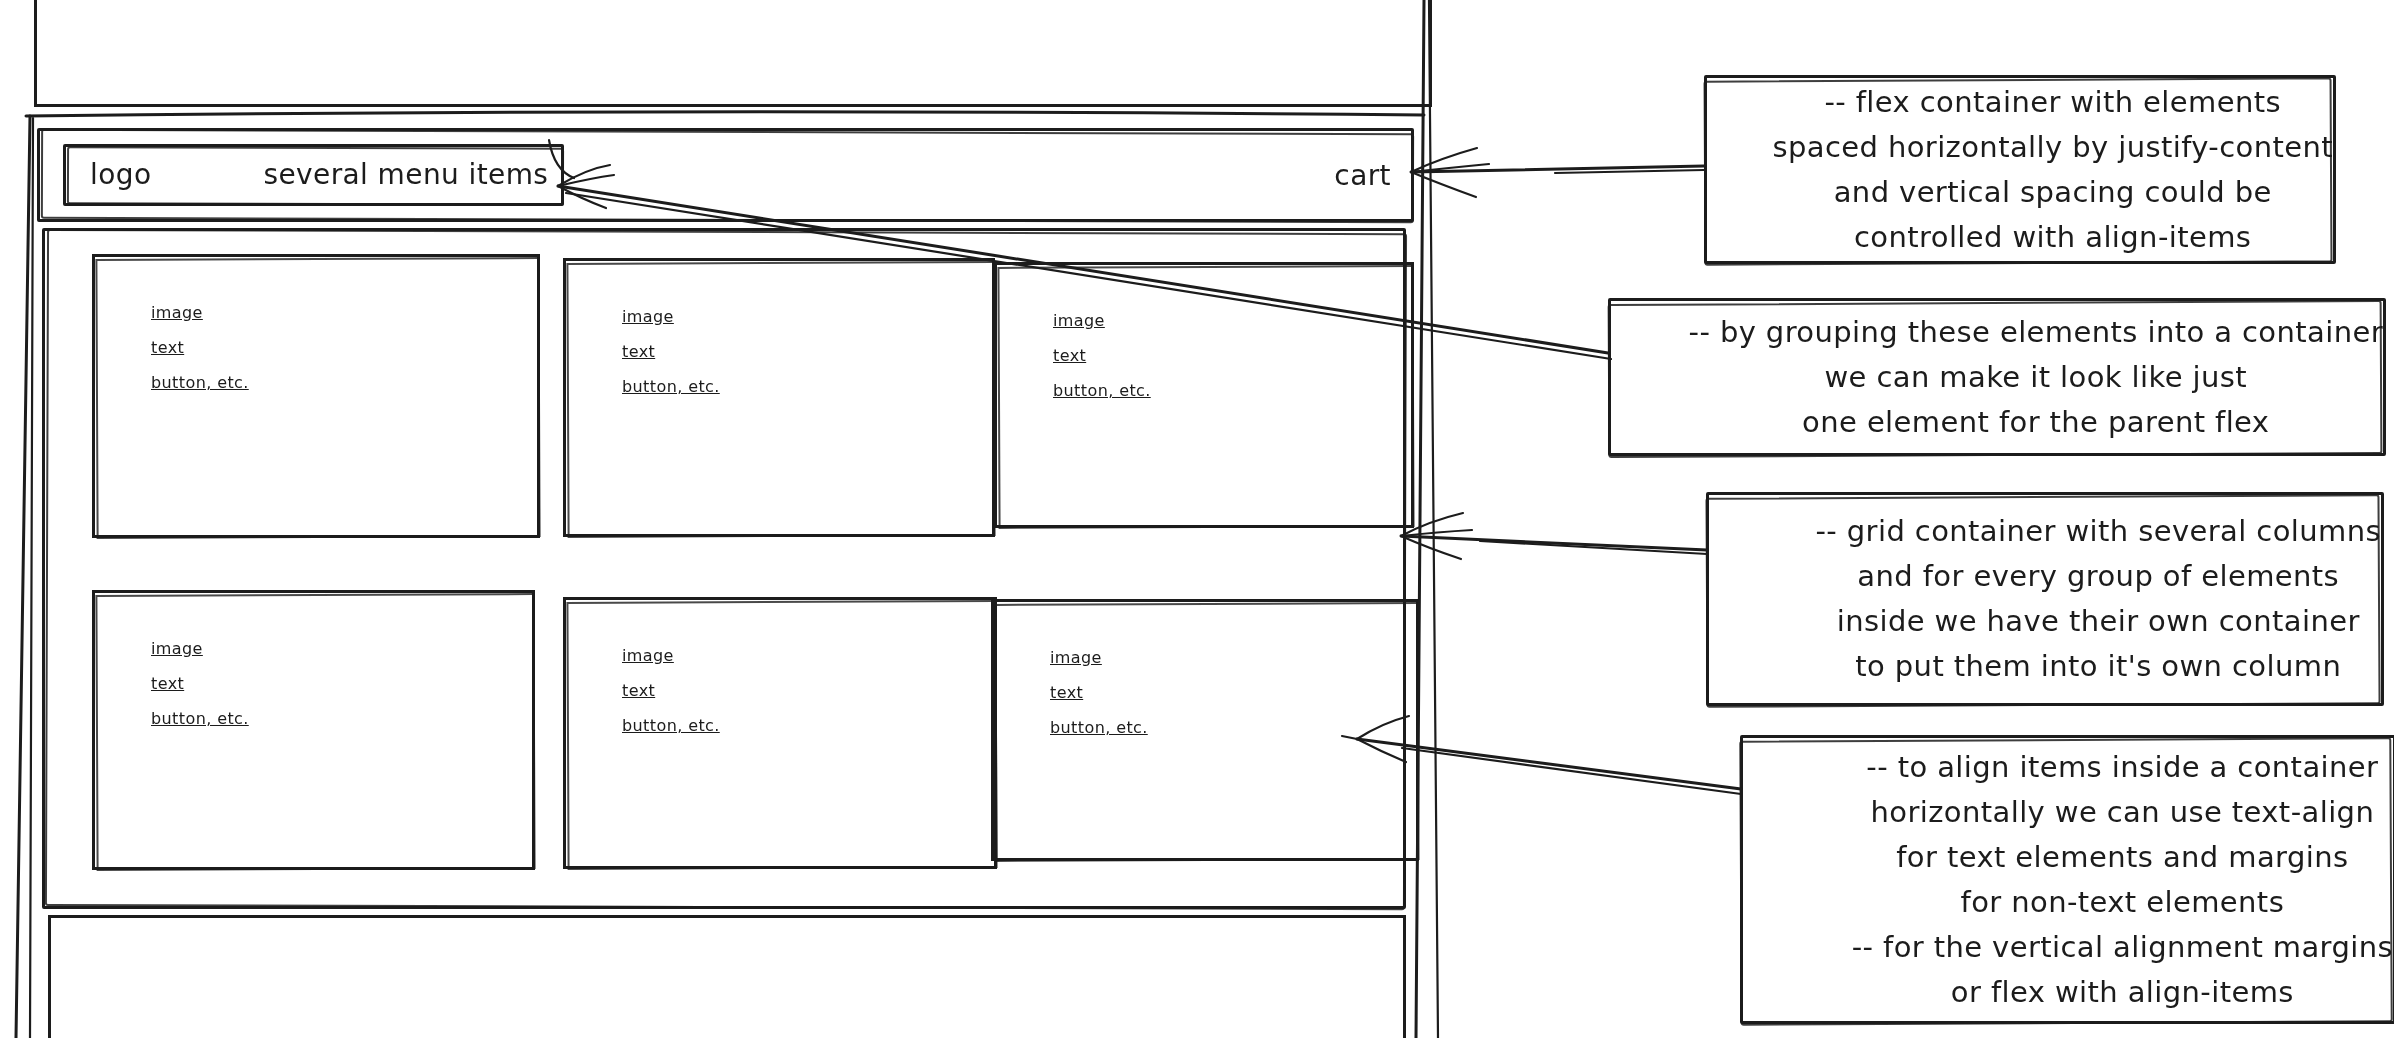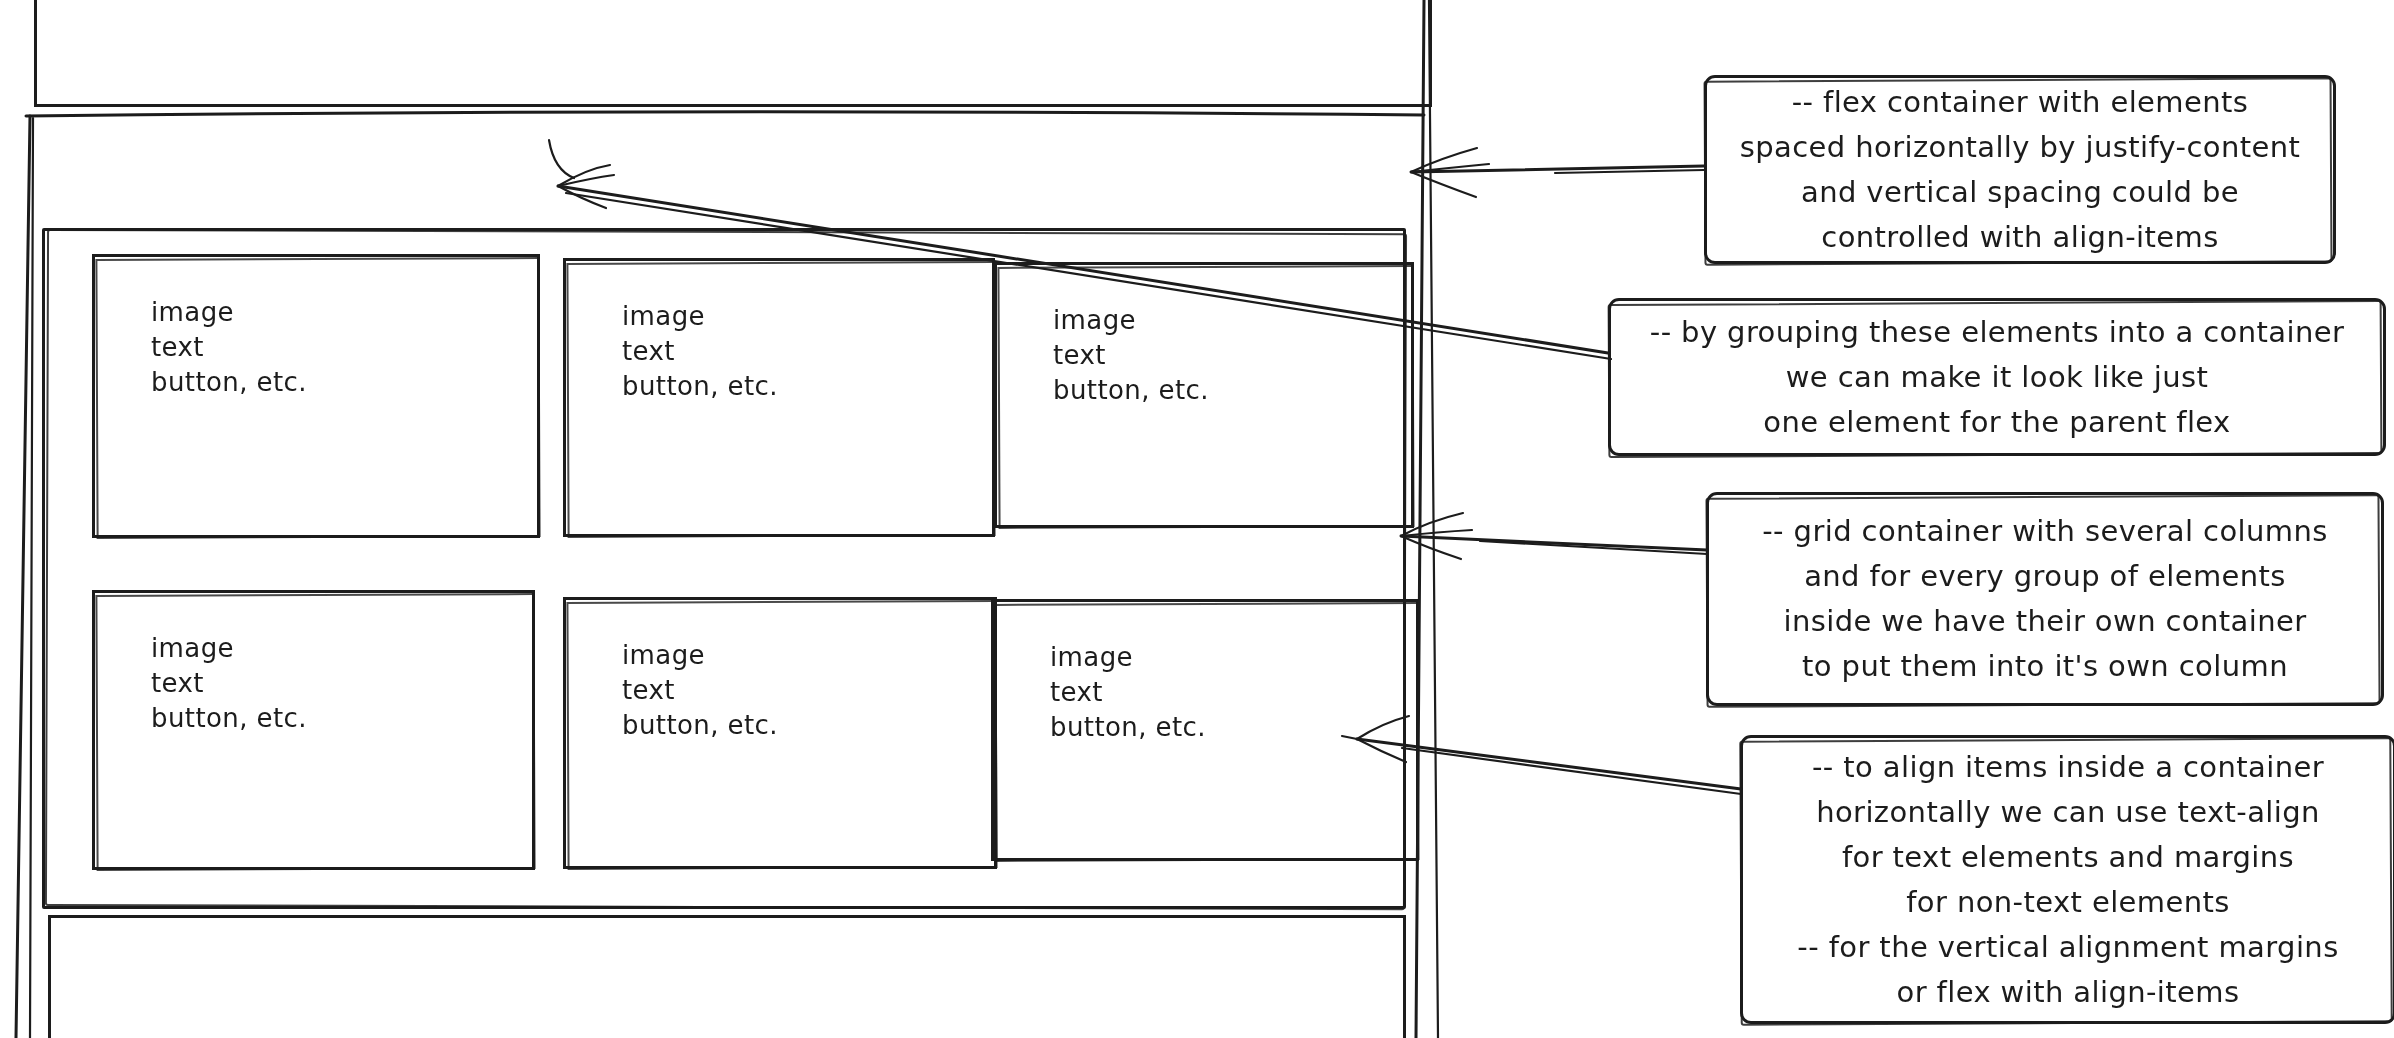--- a/index.html
+++ b/index.html
@@ -56,34 +56,33 @@
   .cart{position:absolute;right:20px;top:50%;transform:translateY(-50%);font-size:28px;}
   .gridbox{left:42px;top:228px;width:1358px;height:675px;}
   .card{position:absolute;border:3px solid var(--ink);background:transparent;}
   .card::before{
     content:"";position:absolute;inset:-1px;
     border:2px solid var(--ink);
     transform:rotate(-0.25deg) translate(2px,2px);
     pointer-events:none;opacity:.8;
   }
   .card-line{
-    display:block;font-size:26px;line-height:35px;letter-spacing:0.4px;
+    display:block;font-size:16px;line-height:35px;letter-spacing:0.4px;text-decoration:underline;
   }
   .card-pad{padding:38px 0 0 56px;}
   .bottombox{
     position:absolute;left:48px;top:915px;width:1352px;height:130px;
     border-left:3px solid var(--ink);
     border-top:3px solid var(--ink);
     border-right:3px solid var(--ink);
   }
   .note{
     position:absolute;
-    display:flex;align-items:center;justify-content:center;
+    display:flex;align-items:center;justify-content:flex-end;
     background:var(--bg);
-    border-radius:11px;
   }
   .note-text{
     white-space:pre-line;
     text-align:center;
     font-size:29px;
     line-height:45px;
   }
   .ink{
     position:absolute;left:0;top:0;width:2394px;height:1038px;
     pointer-events:none;
@@ -91,20 +90,27 @@
   .ink path{fill:none;stroke:var(--ink);stroke-width:3;stroke-linecap:round;stroke-linejoin:round;}
   .ink path.thin{stroke-width:2.2;}
 </style>
 </head>
 <body>
 
 <div class="canvas">
 
   <div class="topbox"></div>
 
+  <div class="navbar sketch">
+    <div class="navgroup sketch">
+      <span class="hand nav-label logo">logo</span>
+      <span class="hand nav-label menu">several menu items</span>
+    </div>
+    <span class="hand cart">cart</span>
+  </div>
 
   <div class="gridbox sketch">
 
     <div class="card card-pad" style="left:47px;top:23px;width:386px;height:240px;">
       <span class="hand card-line">image</span>
       <span class="hand card-line">text</span>
       <span class="hand card-line">button, etc.</span>
     </div>
 
     <div class="card card-pad" style="left:518px;top:27px;width:370px;height:235px;">

